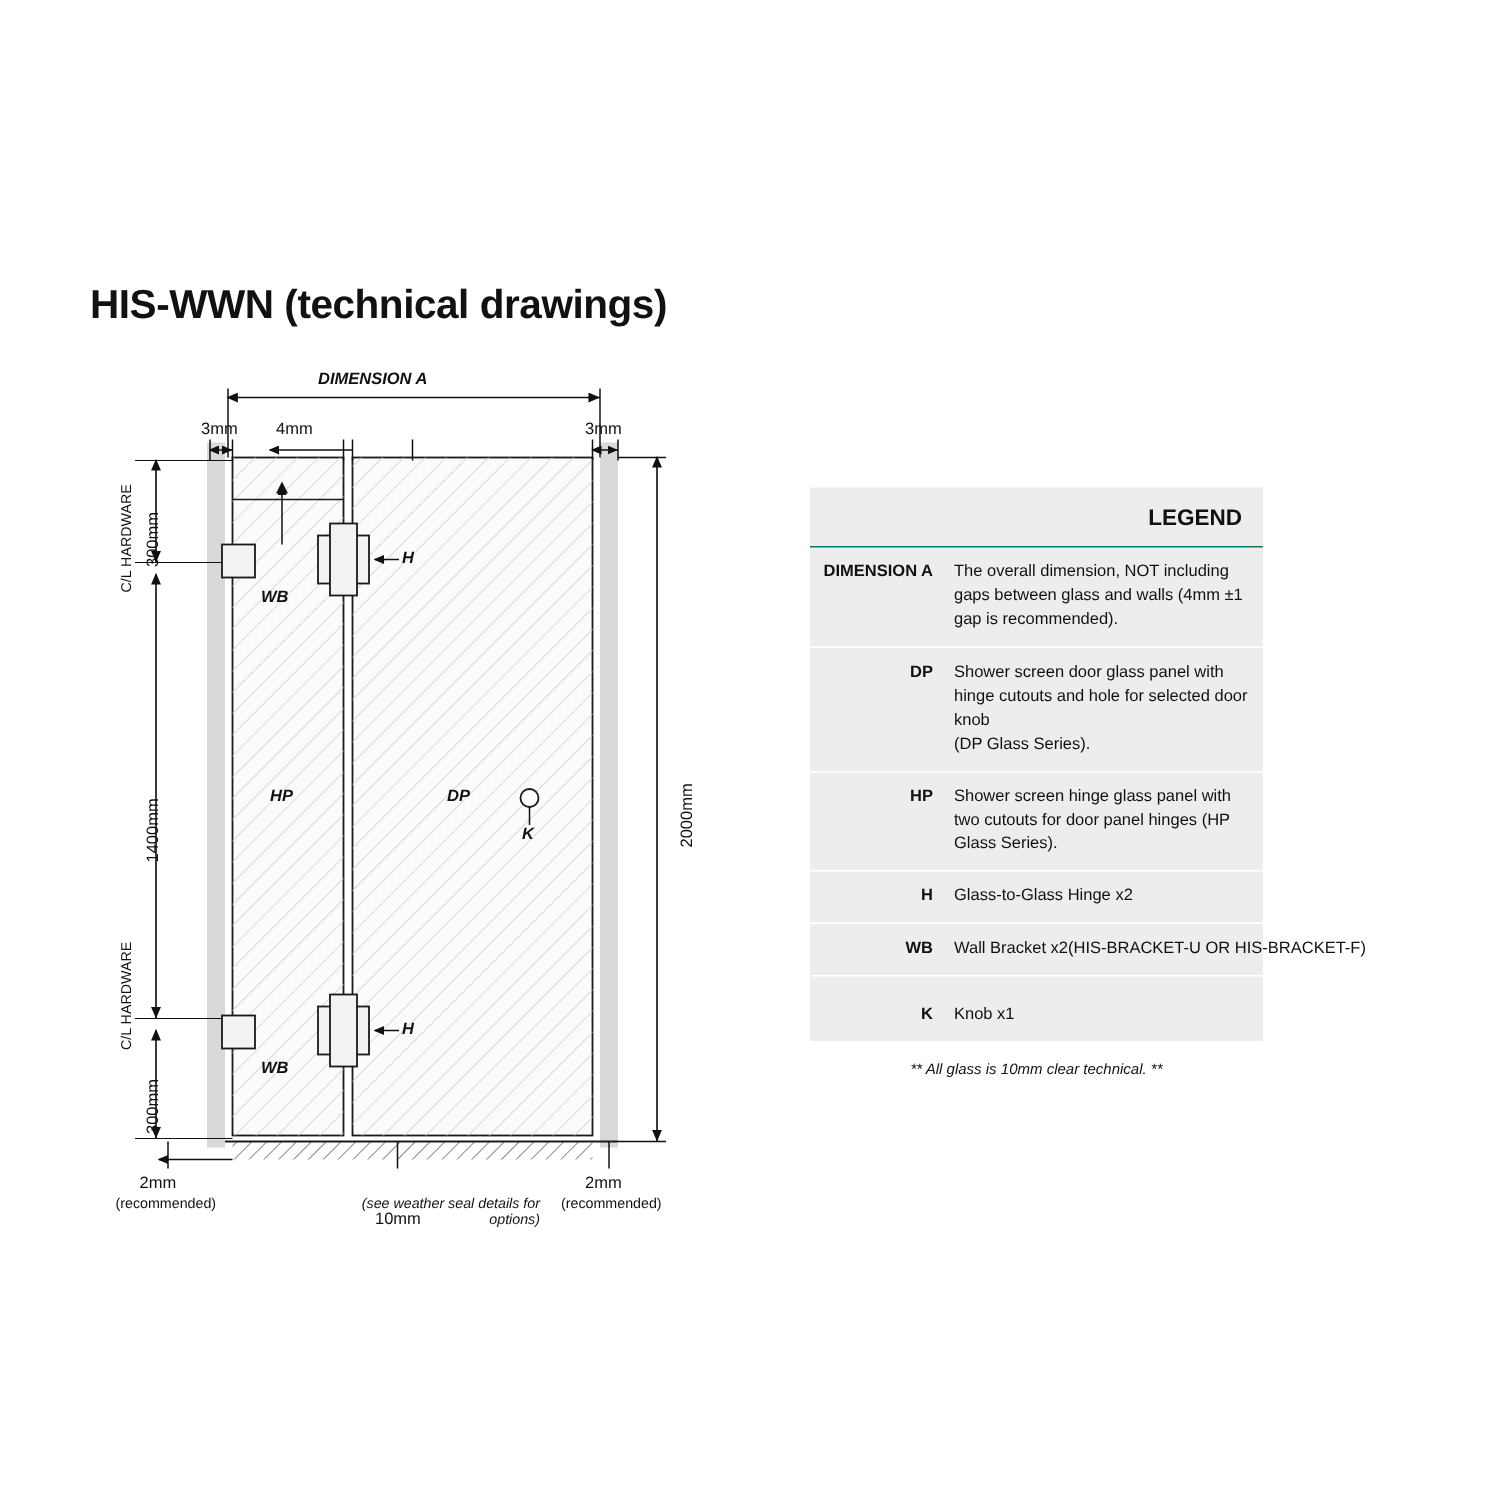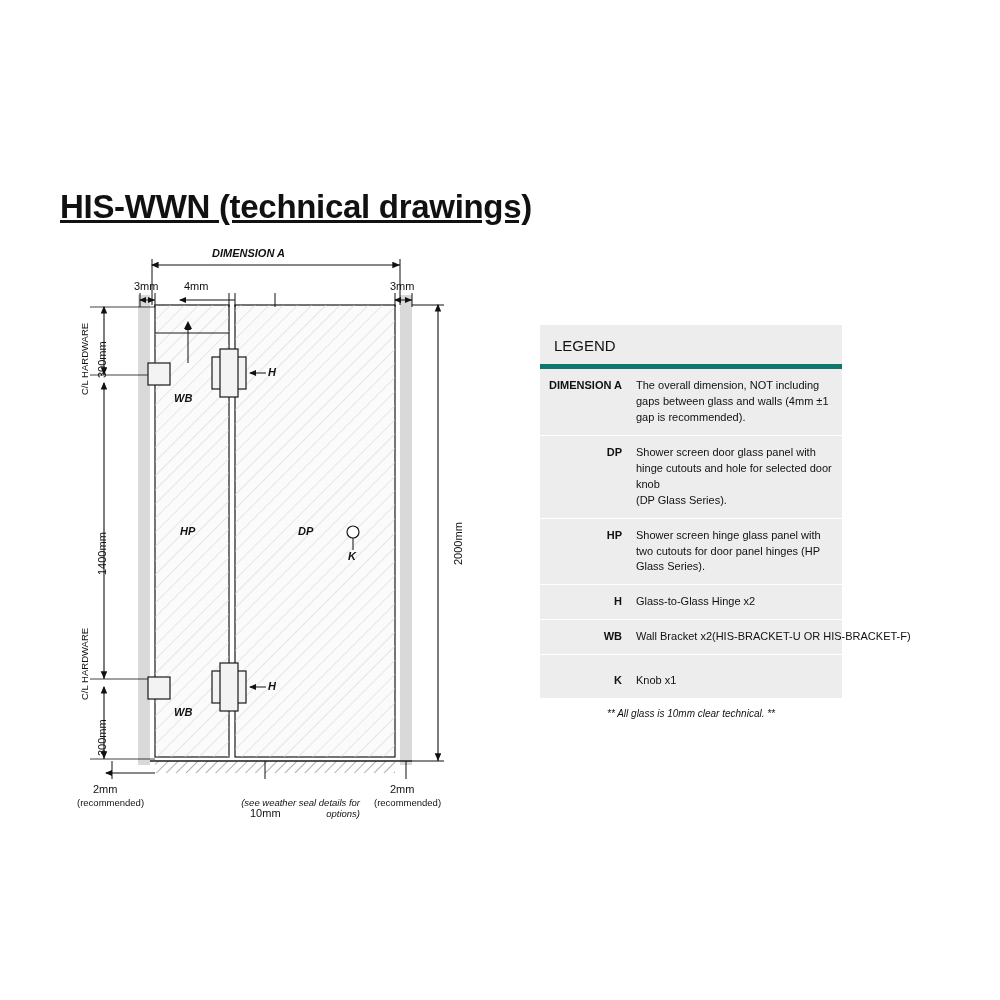--- a/index.html
+++ b/index.html
@@ -14,26 +14,25 @@
     font-family: "Liberation Sans", sans-serif;
     color: #111111;
     overflow: hidden;
   }
 
   
   #page-title {
     position: absolute;
     left: 60px;
     top: 188px;
-    font-size: 33px;
+    font-size: 27px;
     font-weight: bold;
     letter-spacing: -0.3px;
     color: #111;
     white-space: nowrap;
-    text-decoration: underline;
   }
 
   
   #drawing {
     position: absolute;
     left: 60px;
     top: 245px;
     width: 420px;
     height: 600px;
   }
@@ -62,23 +61,24 @@
   #legend {
     position: absolute;
     left: 540px;
     top: 325px;
     width: 302px;
     background: #ededee;
     font-size: 11px;
   }
   #legend .legend-title {
     font-size: 15px;
-    font-weight: normal;
+    font-weight: bold;
     padding: 12px 14px 10px 14px;
-    border-bottom: 5px solid #0f766e;
+    border-bottom: 1px solid #0f766e;
+    text-align: right;
   }
   .lrow {
     display: flex;
     border-bottom: 1px solid #ffffff;
     min-height: 26px;
   }
   .lrow:last-child {
     border-bottom: none;
   }
   .lkey {

